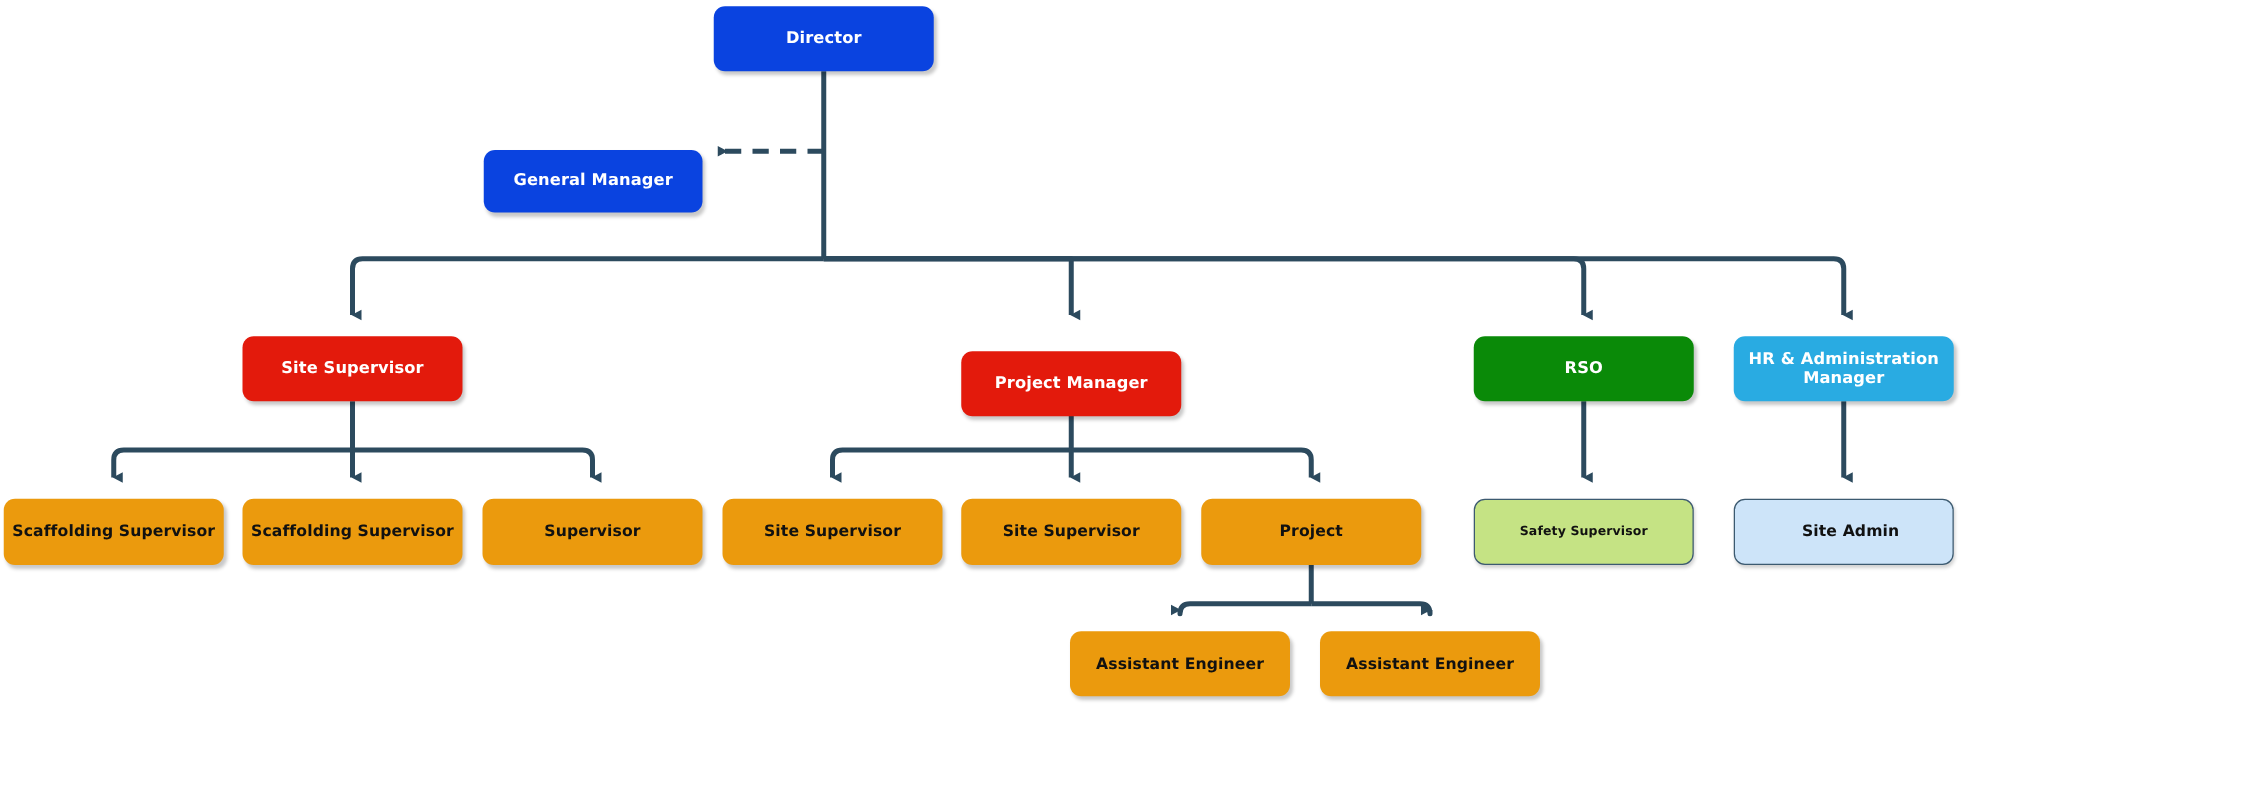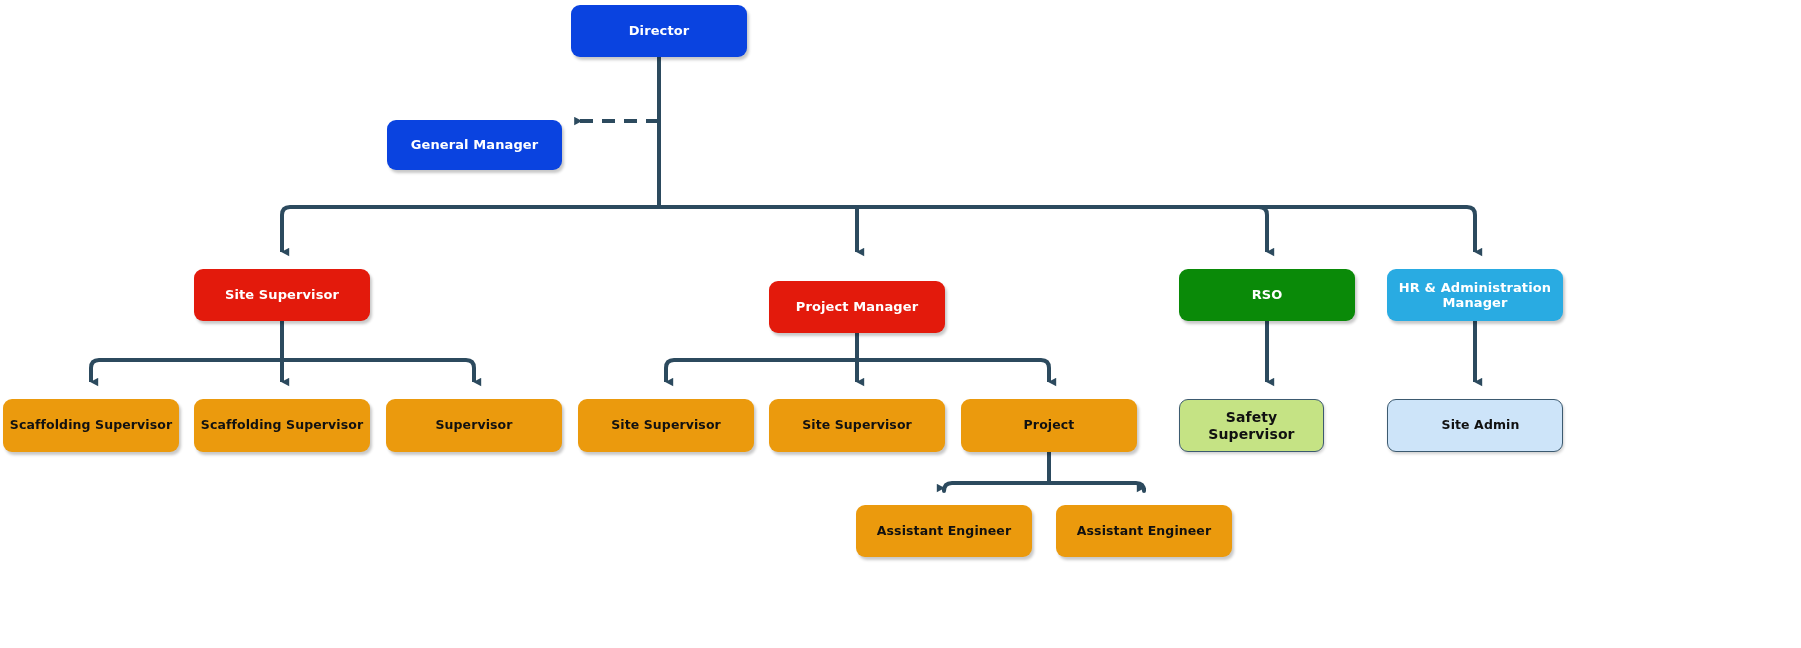--- a/index.html
+++ b/index.html
@@ -121,21 +121,21 @@
       </div>
       <div class="node" style="left: 578px; top: 399px; width: 176px; height: 53px; background: rgb(235, 154, 13); color: rgb(17, 17, 17); font-size: 12.5px;">
         <span class="node-label">Site Supervisor</span>
       </div>
       <div class="node" style="left: 769px; top: 399px; width: 176px; height: 53px; background: rgb(235, 154, 13); color: rgb(17, 17, 17); font-size: 12.5px;">
         <span class="node-label">Site Supervisor</span>
       </div>
       <div class="node" style="left: 961px; top: 399px; width: 176px; height: 53px; background: rgb(235, 154, 13); color: rgb(17, 17, 17); font-size: 12.5px;">
         <span class="node-label">Project</span>
       </div>
-      <div class="node" style="left: 1179px; top: 399px; width: 145px; height: 53px; background: rgb(197, 227, 132); color: rgb(17, 17, 17); font-size: 14px; border: 1px solid rgb(60, 90, 112); box-shadow: rgba(0, 0, 0, 0.18) 1px 2px 3px;">
+      <div class="node" style="left: 1179px; top: 399px; width: 176px; height: 53px; background: rgb(197, 227, 132); color: rgb(17, 17, 17); font-size: 10px; border: 1px solid rgb(60, 90, 112); box-shadow: rgba(0, 0, 0, 0.18) 1px 2px 3px;">
         <span class="node-label">Safety Supervisor</span>
       </div>
       <div class="node" style="left: 1387px; top: 399px; width: 176px; height: 53px; background: rgb(205, 228, 249); color: rgb(17, 17, 17); font-size: 12.5px; border: 1px solid rgb(60, 90, 112); box-shadow: rgba(0, 0, 0, 0.18) 1px 2px 3px; padding-left: 17px;">
         <span class="node-label">Site Admin</span>
       </div>
       <div class="node" style="left: 856px; top: 505px; width: 176px; height: 52px; background: rgb(235, 154, 13); color: rgb(17, 17, 17); font-size: 12.5px;">
         <span class="node-label">Assistant Engineer</span>
       </div>
       <div class="node" style="left: 1056px; top: 505px; width: 176px; height: 52px; background: rgb(235, 154, 13); color: rgb(17, 17, 17); font-size: 12.5px;">
         <span class="node-label">Assistant Engineer</span>

